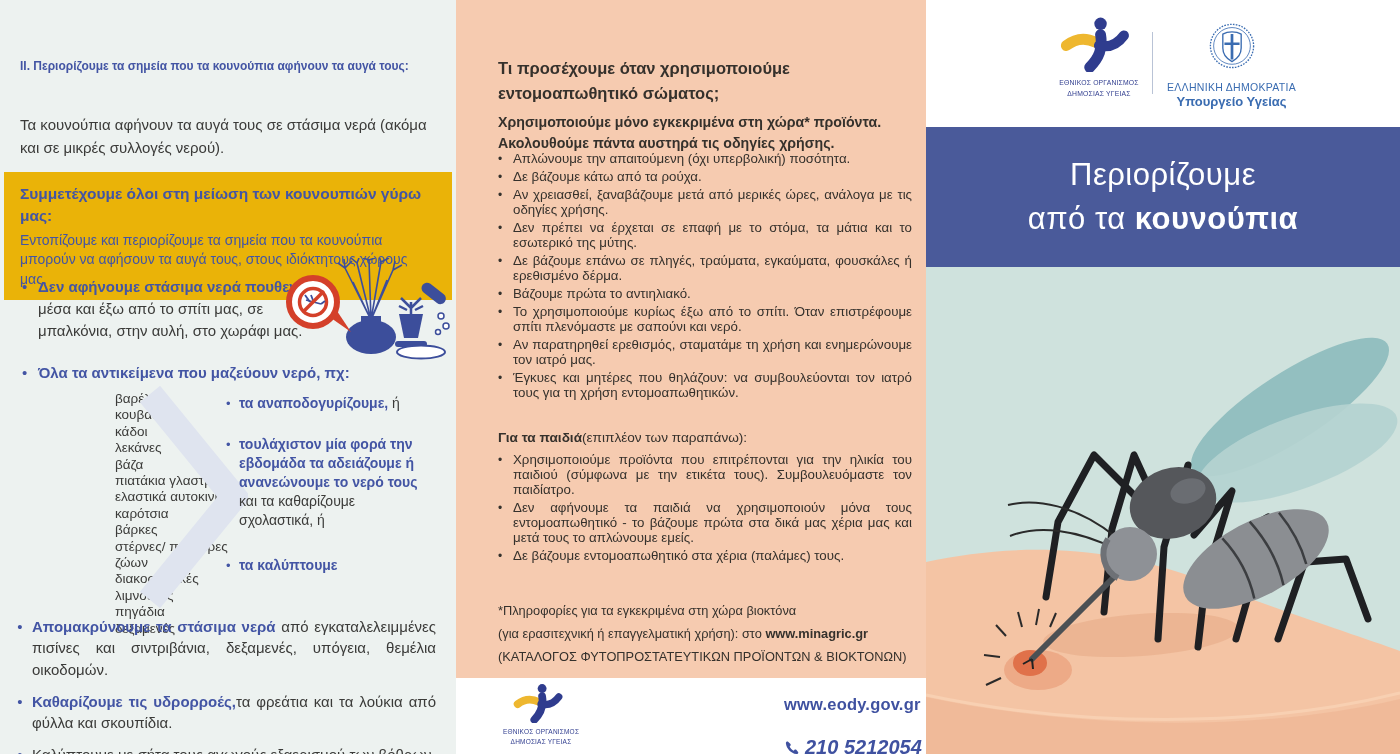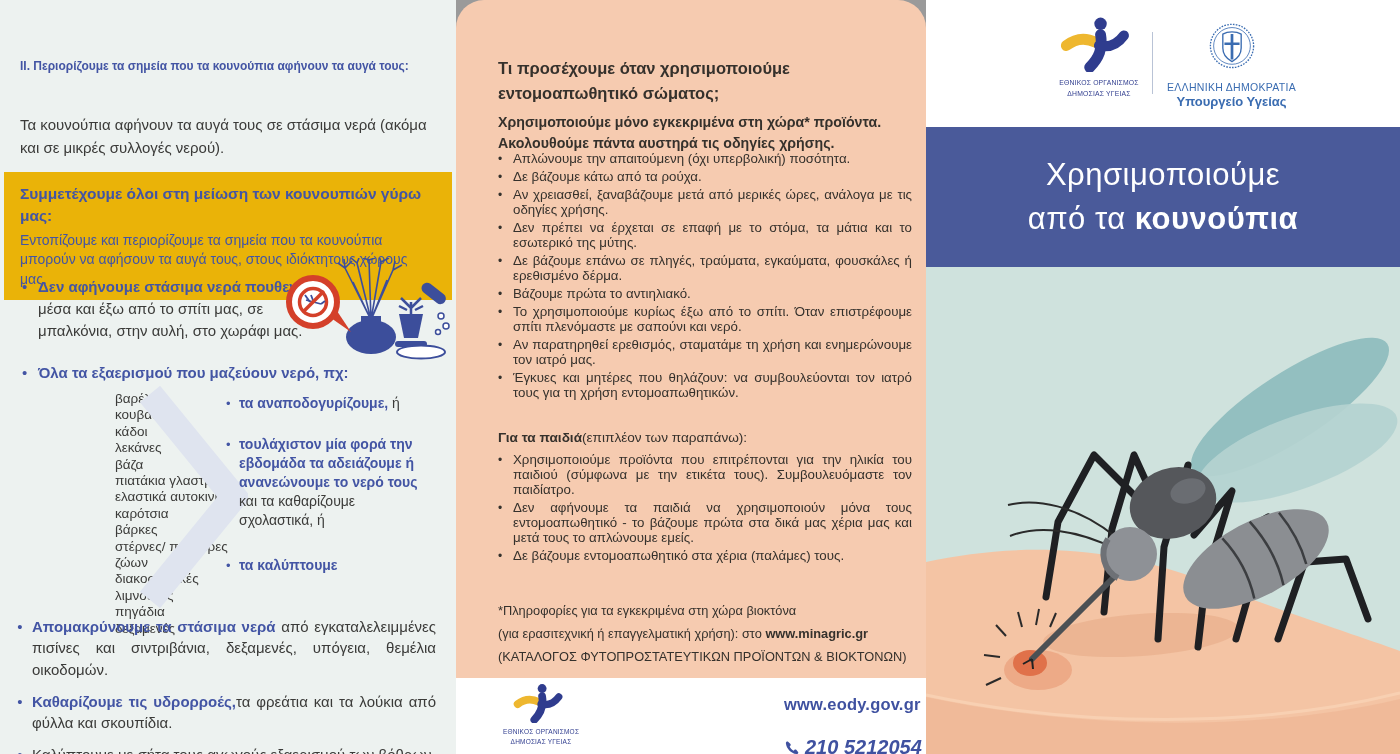--- a/index.html
+++ b/index.html
@@ -25,21 +25,21 @@
   .lp-water{left:115px;top:391px;width:130px;font-size:13.5px;color:#3b3b39;line-height:16.4px;}
   .lp-actions{left:226px;top:394px;width:196px;font-size:14px;line-height:1.36;}
   .lp-action{display:flex;margin-bottom:22px;}
   .lp-action .lp-dot{width:13px;flex:0 0 13px;font-size:13px;padding-top:1px;}
   .lp-bottom{left:8px;top:616px;width:440px;}
   .lp-bb{display:flex;margin-bottom:11px;font-size:15px;line-height:1.42;}
   .lp-bb .lp-dot{width:24px;flex:0 0 24px;text-align:center;}
   .lp-bb-text{width:404px;text-align:justify;}
 
   
-  .panel-mid{left:456px;top:0;width:470px;height:754px;background:#f6cbb0;border-radius:28px;}
+  .panel-mid{left:456px;top:0;width:470px;height:754px;background:#f6cbb0;}
   .mp-heading{position:absolute;left:42px;top:56px;width:380px;font-size:16.5px;
               font-weight:bold;color:#35312c;line-height:1.5;}
   .mp-intro{position:absolute;left:42px;top:112px;width:414px;font-size:14.2px;
             font-weight:bold;color:#35312c;line-height:1.48;}
   .mp-bullets{position:absolute;left:42px;top:151px;width:414px;}
   .mb{display:flex;margin-bottom:3px;}
   .mb-dot{flex:0 0 15px;font-size:12px;color:#35312c;padding-top:1px;}
   .mb-text{font-size:13.3px;color:#35312c;line-height:15px;text-align:justify;width:399px;}
   .mp-kids-h{position:absolute;left:42px;top:430px;width:414px;font-size:13.6px;color:#35312c;}
   .mp-kids{position:absolute;left:42px;top:452px;width:414px;}
@@ -117,21 +117,21 @@
           <line x1="27" y1="44" x2="22" y2="37"></line>
           <line x1="31" y1="45" x2="28" y2="37"></line>
           <line x1="38" y1="46" x2="42" y2="43"></line>
         </g>
         <line x1="20" y1="54" x2="41" y2="33" stroke="#d4402a" stroke-width="3.5"></line>
       </g>
     </svg>
 
     <div class="abs lp-b2 lp-bullet">
       <span class="lp-dot">•</span>
-      <div class="blue-b">Όλα τα εξαερισμού που μαζεύουν νερό, πχ:</div>
+      <div class="blue-b">Όλα τα αντικείμενα που μαζεύουν νερό, πχ:</div>
     </div>
 
     <div class="abs lp-water">
       <div>βαρέλια</div>
       <div>κουβάδες</div>
       <div>κάδοι</div>
       <div>λεκάνες</div>
       <div>βάζα</div>
       <div>πιατάκια γλαστρών</div>
       <div>ελαστικά αυτοκινήτων</div>
@@ -293,21 +293,21 @@
           <circle cx="50" cy="48" r="34" fill="none" stroke="#3a6cb1" stroke-width="1.5"></circle>
           <path d="M50,22 C60,22 67,26 67,26 L67,52 C67,66 58,73 50,77 C42,73 33,66 33,52 L33,26 C33,26 40,22 50,22 Z" fill="#ffffff" stroke="#3a6cb1" stroke-width="2.5"></path>
           <path d="M50,26 L50,73 M36,44 L64,44" stroke="#3a6cb1" stroke-width="5" fill="none"></path>
         </svg>
         <div class="rp-gov-l1">ΕΛΛΗΝΙΚΗ ΔΗΜΟΚΡΑΤΙΑ</div>
         <div class="rp-gov-l2">Υπουργείο Υγείας</div>
       </div>
     </div>
 
     <div class="rp-band">
-      <div class="rp-t1">Χρησιμοποιούμε</div>
+      <div class="rp-t1">Περιορίζουμε</div>
       <div class="rp-t2"><span>από τα </span><b>κουνούπια</b></div>
     </div>
 
     <svg class="rp-illus" viewBox="0 0 474 487">
       <rect x="0" y="0" width="474" height="487" fill="#cfe2dd"></rect>
 
       <path d="M0,295 C 80,278 175,274 280,315 C 360,346 430,368 474,384 L474,487 L0,487 Z" fill="#f4c4a4"></path>
       <path d="M0,430 C 150,462 330,466 474,432 L474,487 L0,487 Z" fill="#efb795" opacity="0.75"></path>
       <path d="M0,428 C 150,460 330,462 474,426" stroke="#f8d0b2" stroke-width="3" fill="none"></path>
 

